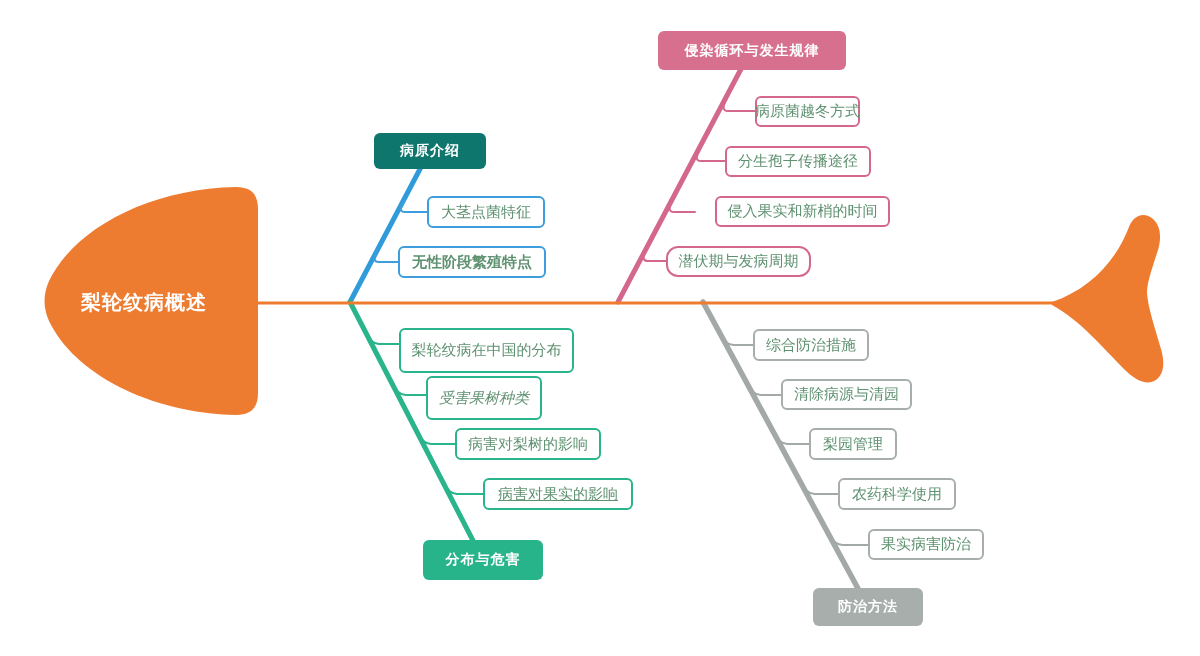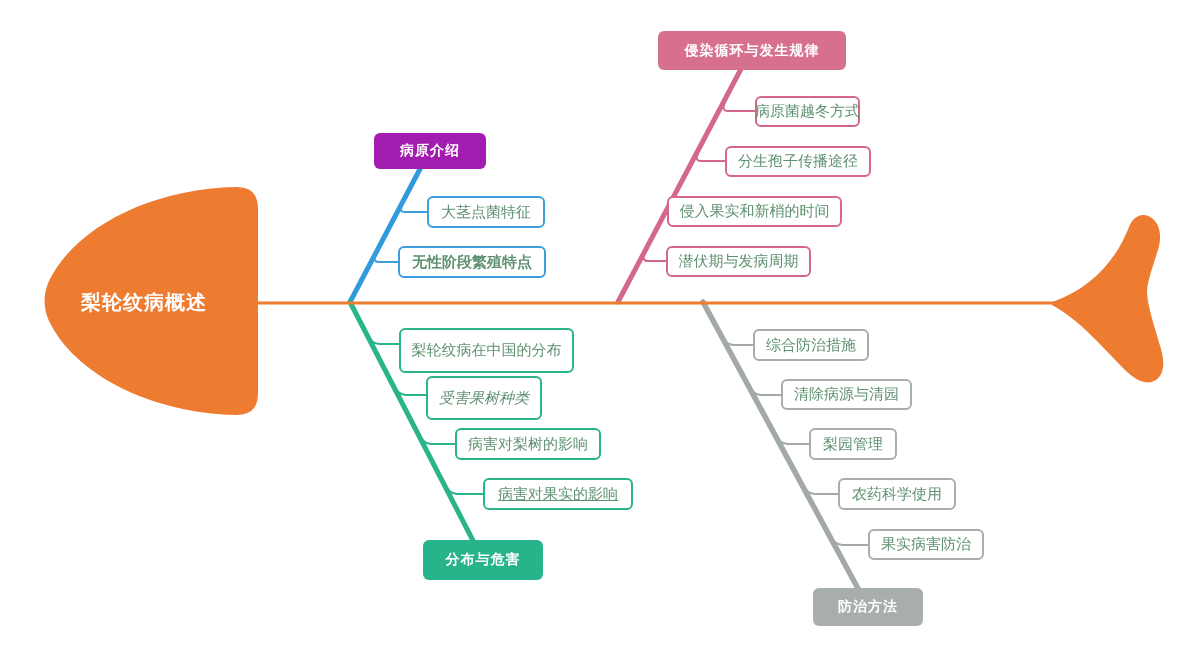--- a/index.html
+++ b/index.html
@@ -16,21 +16,21 @@
   .label-box{
     position:absolute;display:flex;align-items:center;justify-content:center;
     border-radius:6px;color:#ffffff;font-size:14px;font-weight:bold;
     white-space:nowrap;letter-spacing:1px;
   }
   .item-box{
     position:absolute;display:flex;align-items:center;justify-content:center;
     background:#ffffff;border:2px solid;border-radius:6px;box-sizing:border-box;
     color:#5E9170;font-size:15px;white-space:nowrap;
   }
-  .fill-blue{background:#a21caf;}
+  .fill-blue{background:#0f766e;}
   .fill-pink{background:#D7708F;}
   .fill-teal{background:#27B48B;}
   .fill-gray{background:#A7AEAC;}
   .bd-blue{border-color:#3E9EDD;}
   .bd-pink{border-color:#D4688C;}
   .bd-teal{border-color:#29B48B;}
   .bd-gray{border-color:#A7AEAC;}
 </style>
 </head>
 <body>
@@ -84,22 +84,22 @@
 
   <div class="head-title">梨轮纹病概述</div>
 
   <div class="label-box fill-blue" style="left:374px;top:133px;width:112px;height:36px;">病原介绍</div>
   <div class="item-box bd-blue" style="left:427px;top:196px;width:118px;height:32px;">大茎点菌特征</div>
   <div class="item-box bd-blue" style="left:398px;top:246px;width:148px;height:32px;font-weight:bold;">无性阶段繁殖特点</div>
 
   <div class="label-box fill-pink" style="left:658px;top:31px;width:188px;height:39px;">侵染循环与发生规律</div>
   <div class="item-box bd-pink" style="left:755px;top:96px;width:105px;height:31px;">病原菌越冬方式</div>
   <div class="item-box bd-pink" style="left:725px;top:146px;width:146px;height:31px;">分生孢子传播途径</div>
-  <div class="item-box bd-pink" style="left:667px;top:196px;width:175px;height:31px;">侵入果实和新梢的时间</div>
-  <div class="item-box bd-pink" style="left:666px;top:246px;width:145px;height:31px;">潜伏期与发病周期</div>
+  <div class="item-box bd-pink" style="left:715px;top:196px;width:175px;height:31px;">侵入果实和新梢的时间</div>
+  <div class="item-box bd-pink" style="left:666px;top:246px;width:145px;height:31px;border-radius:12px;">潜伏期与发病周期</div>
 
   <div class="label-box fill-teal" style="left:423px;top:540px;width:120px;height:40px;">分布与危害</div>
   <div class="item-box bd-teal" style="left:399px;top:328px;width:175px;height:45px;">梨轮纹病在中国的分布</div>
   <div class="item-box bd-teal" style="left:426px;top:376px;width:116px;height:44px;font-style:italic;">受害果树种类</div>
   <div class="item-box bd-teal" style="left:455px;top:428px;width:146px;height:32px;">病害对梨树的影响</div>
   <div class="item-box bd-teal" style="left:483px;top:478px;width:150px;height:32px;text-decoration:underline;">病害对果实的影响</div>
 
   <div class="label-box fill-gray" style="left:813px;top:588px;width:110px;height:38px;">防治方法</div>
   <div class="item-box bd-gray" style="left:753px;top:329px;width:116px;height:32px;">综合防治措施</div>
   <div class="item-box bd-gray" style="left:781px;top:379px;width:131px;height:31px;">清除病源与清园</div>

